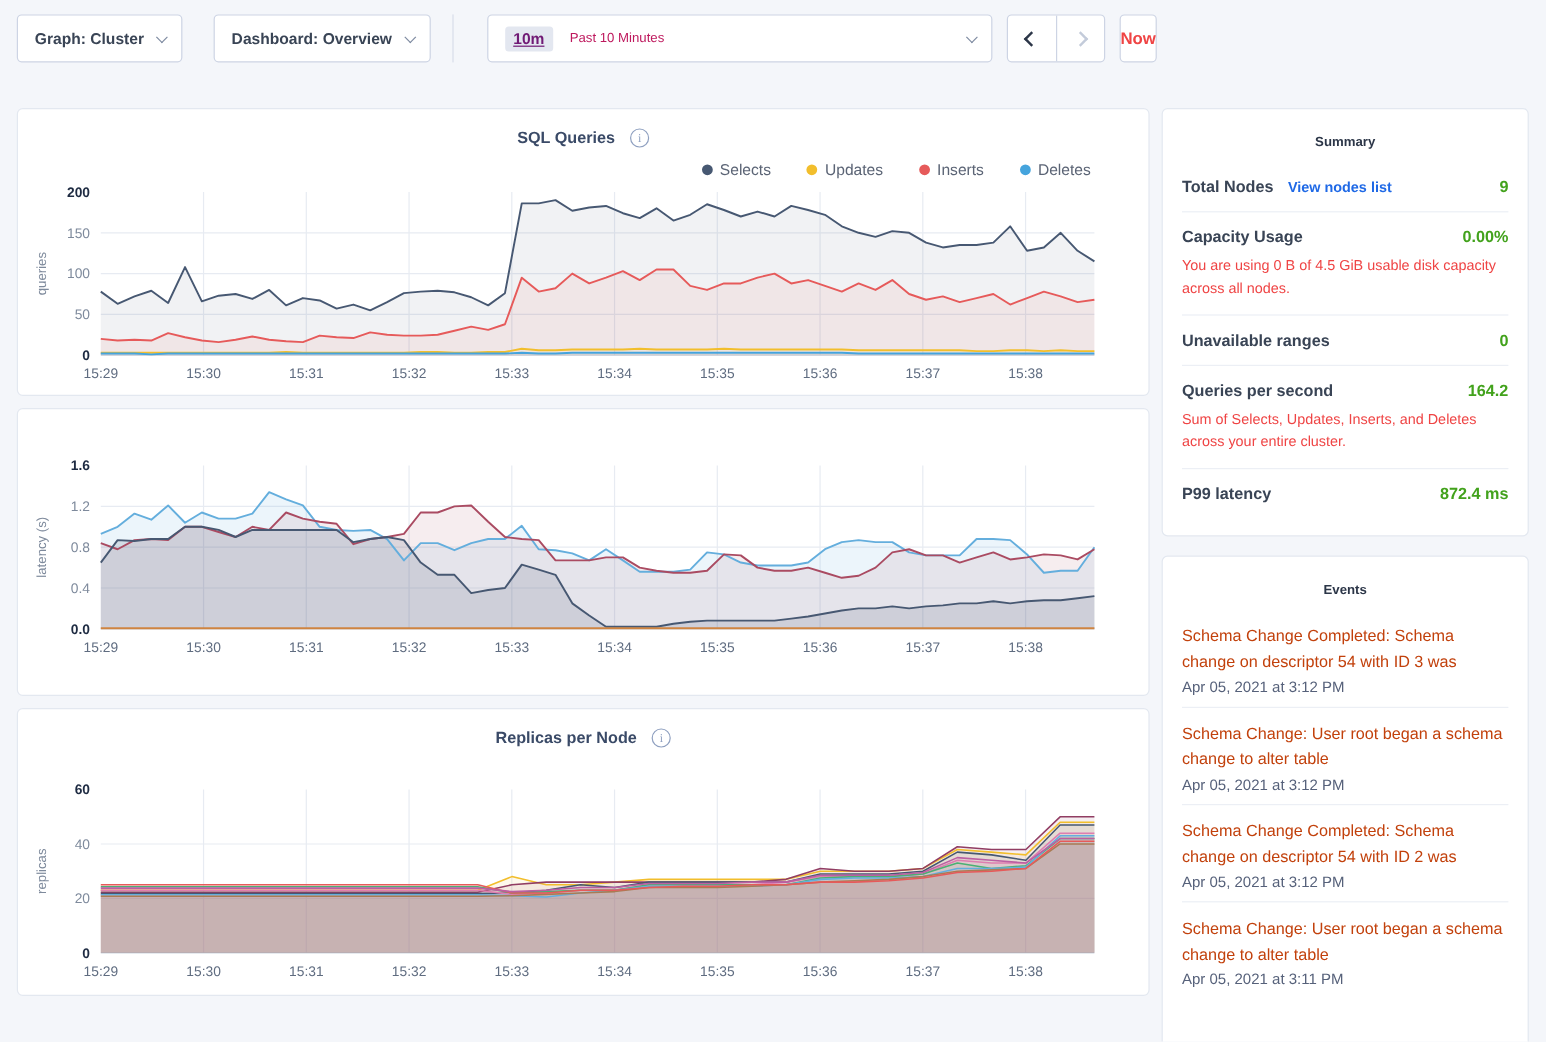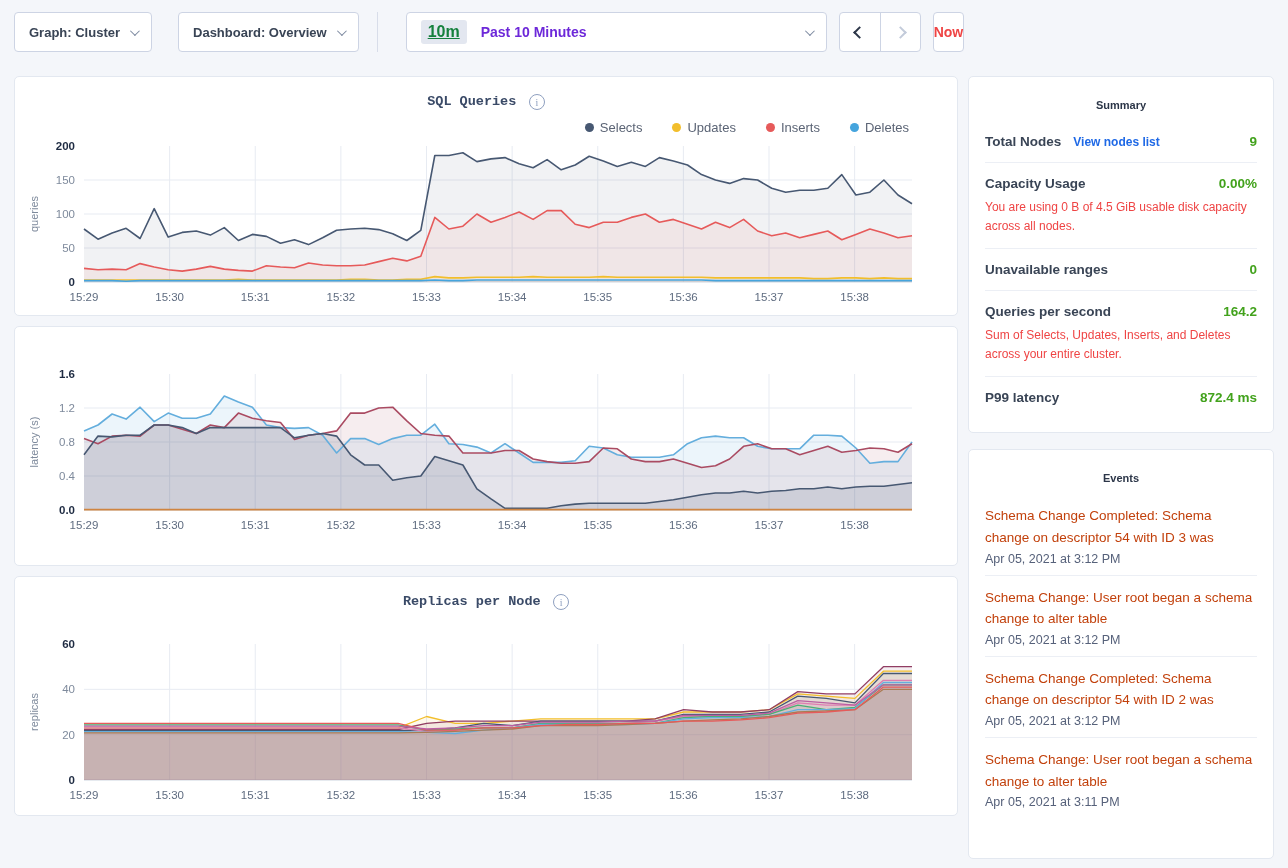--- a/index.html
+++ b/index.html
@@ -8,56 +8,56 @@
     background: #f4f6fa;
     font-family: "Liberation Sans", sans-serif;
     color: var(--text_dark, #394455);
   }
   .page { padding: 12px 14px 0 14px; }
   h1.page-title {
     font-size: 21px; font-weight: 600; color: #1f2533;
     margin: 2px 0 28px 0; letter-spacing: .2px;
   }
   
-  .controls { display: flex; align-items: flex-start; height: 40px; margin-bottom: 24px; }
+  .controls { display: flex; align-items: flex-start; height: 40px; margin-bottom: 38px; }
   .btn {
     background: #fff; border: 1px solid #cdd4e4; border-radius: 4px;
     height: 40px; display: inline-flex; align-items: center; cursor: pointer;
     font-family: inherit; font-size: 13px; font-weight: bold; color: #394455;
   }
   .dropdown { padding: 0 14px; }
   .dropdown .lbl { margin-right: 10px; }
   .chev {
     width: 7px; height: 7px; border-right: 1.5px solid #7d8aa0; border-bottom: 1.5px solid #7d8aa0;
     transform: rotate(45deg) translateY(-2px); display: inline-block;
   }
   .gap18 { width: 26px; }
   .vdiv { width: 1px; height: 40px; background: #d8dde9; margin: 0 14px 0 18px; }
   .time-selector { width: 421px; justify-content: flex-start; padding: 0 14px; margin-left: 14px; }
   .time-badge {
     background: #e3e7f0; border-radius: 3px; padding: 3px 7px;
-    font-size: 16px; font-weight: bold; color: #15803d; margin-right: 14px; text-decoration: underline;
-  }
-  .time-label { font-size: 14px; font-weight: bold; color: #6d28d9; flex: 1; text-align: left; }
+    font-size: 13px; font-weight: bold; color: #701a75; margin-right: 14px; text-decoration: underline;
+  }
+  .time-label { font-size: 11px; font-weight: normal; color: #be185d; flex: 1; text-align: left; }
   .arrow-group { display: inline-flex; margin-left: 12px; border: 1px solid #cdd4e4; border-radius: 4px; background: #fff; height: 40px; }
   .arrow-btn { width: 40px; height: 38px; background: transparent; border: none; display: flex; align-items: center; justify-content: center; cursor: pointer; }
   .arrow-btn + .arrow-btn { border-left: 1px solid #cdd4e4; }
   .chevron-left { width: 9px; height: 9px; border-left: 2.5px solid #2c3648; border-bottom: 2.5px solid #2c3648; transform: rotate(45deg); }
   .chevron-right { width: 9px; height: 9px; border-right: 2.5px solid #c3cbda; border-top: 2.5px solid #c3cbda; transform: rotate(45deg); }
   .now-btn { margin-left: 12px; padding: 0 0; color: #ef4444; font-size: 14px; }
   
   .main { display: flex; gap: 10px; align-items: flex-start; }
   .charts-col { width: 944px; display: flex; flex-direction: column; gap: 10px; }
   .panel {
     background: #fff; border: 1px solid var(--panel_border, #e3e8f0);
     border-radius: 5px;
   }
   .chart-panel { height: 240px; padding-top: 15px; overflow: hidden; }
   .chart-title-row { text-align: center; height: 20px; }
-  .chart-title { font-size: 13.5px; font-weight: bold; color: #3a4a67; vertical-align: middle; font-family: Liberation Mono, monospace; }
+  .chart-title { font-size: 13.5px; font-weight: bold; color: #3a4a67; vertical-align: middle; }
   .info-icon {
     display: inline-block; width: 16px; height: 16px; border: 1px solid #8fa0c0; border-radius: 50%;
     color: #8fa0c0; font-size: 10px; line-height: 15px; text-align: center; margin-left: 8px;
     font-family: "Liberation Serif", serif; vertical-align: middle; cursor: pointer;
   }
   .legend { height: 18px; margin: 6px 48px 2px 0; display: flex; justify-content: flex-end; gap: 30px; }
   .legend-item { display: inline-flex; align-items: center; font-size: 13px; color: #5b6475; }
   .legend-dot { width: 9px; height: 9px; border-radius: 50%; margin-right: 6px; display: inline-block; }
   .no-legend { margin-top: 24px; }
   svg.chart { display: block; margin-left: 7px; }

